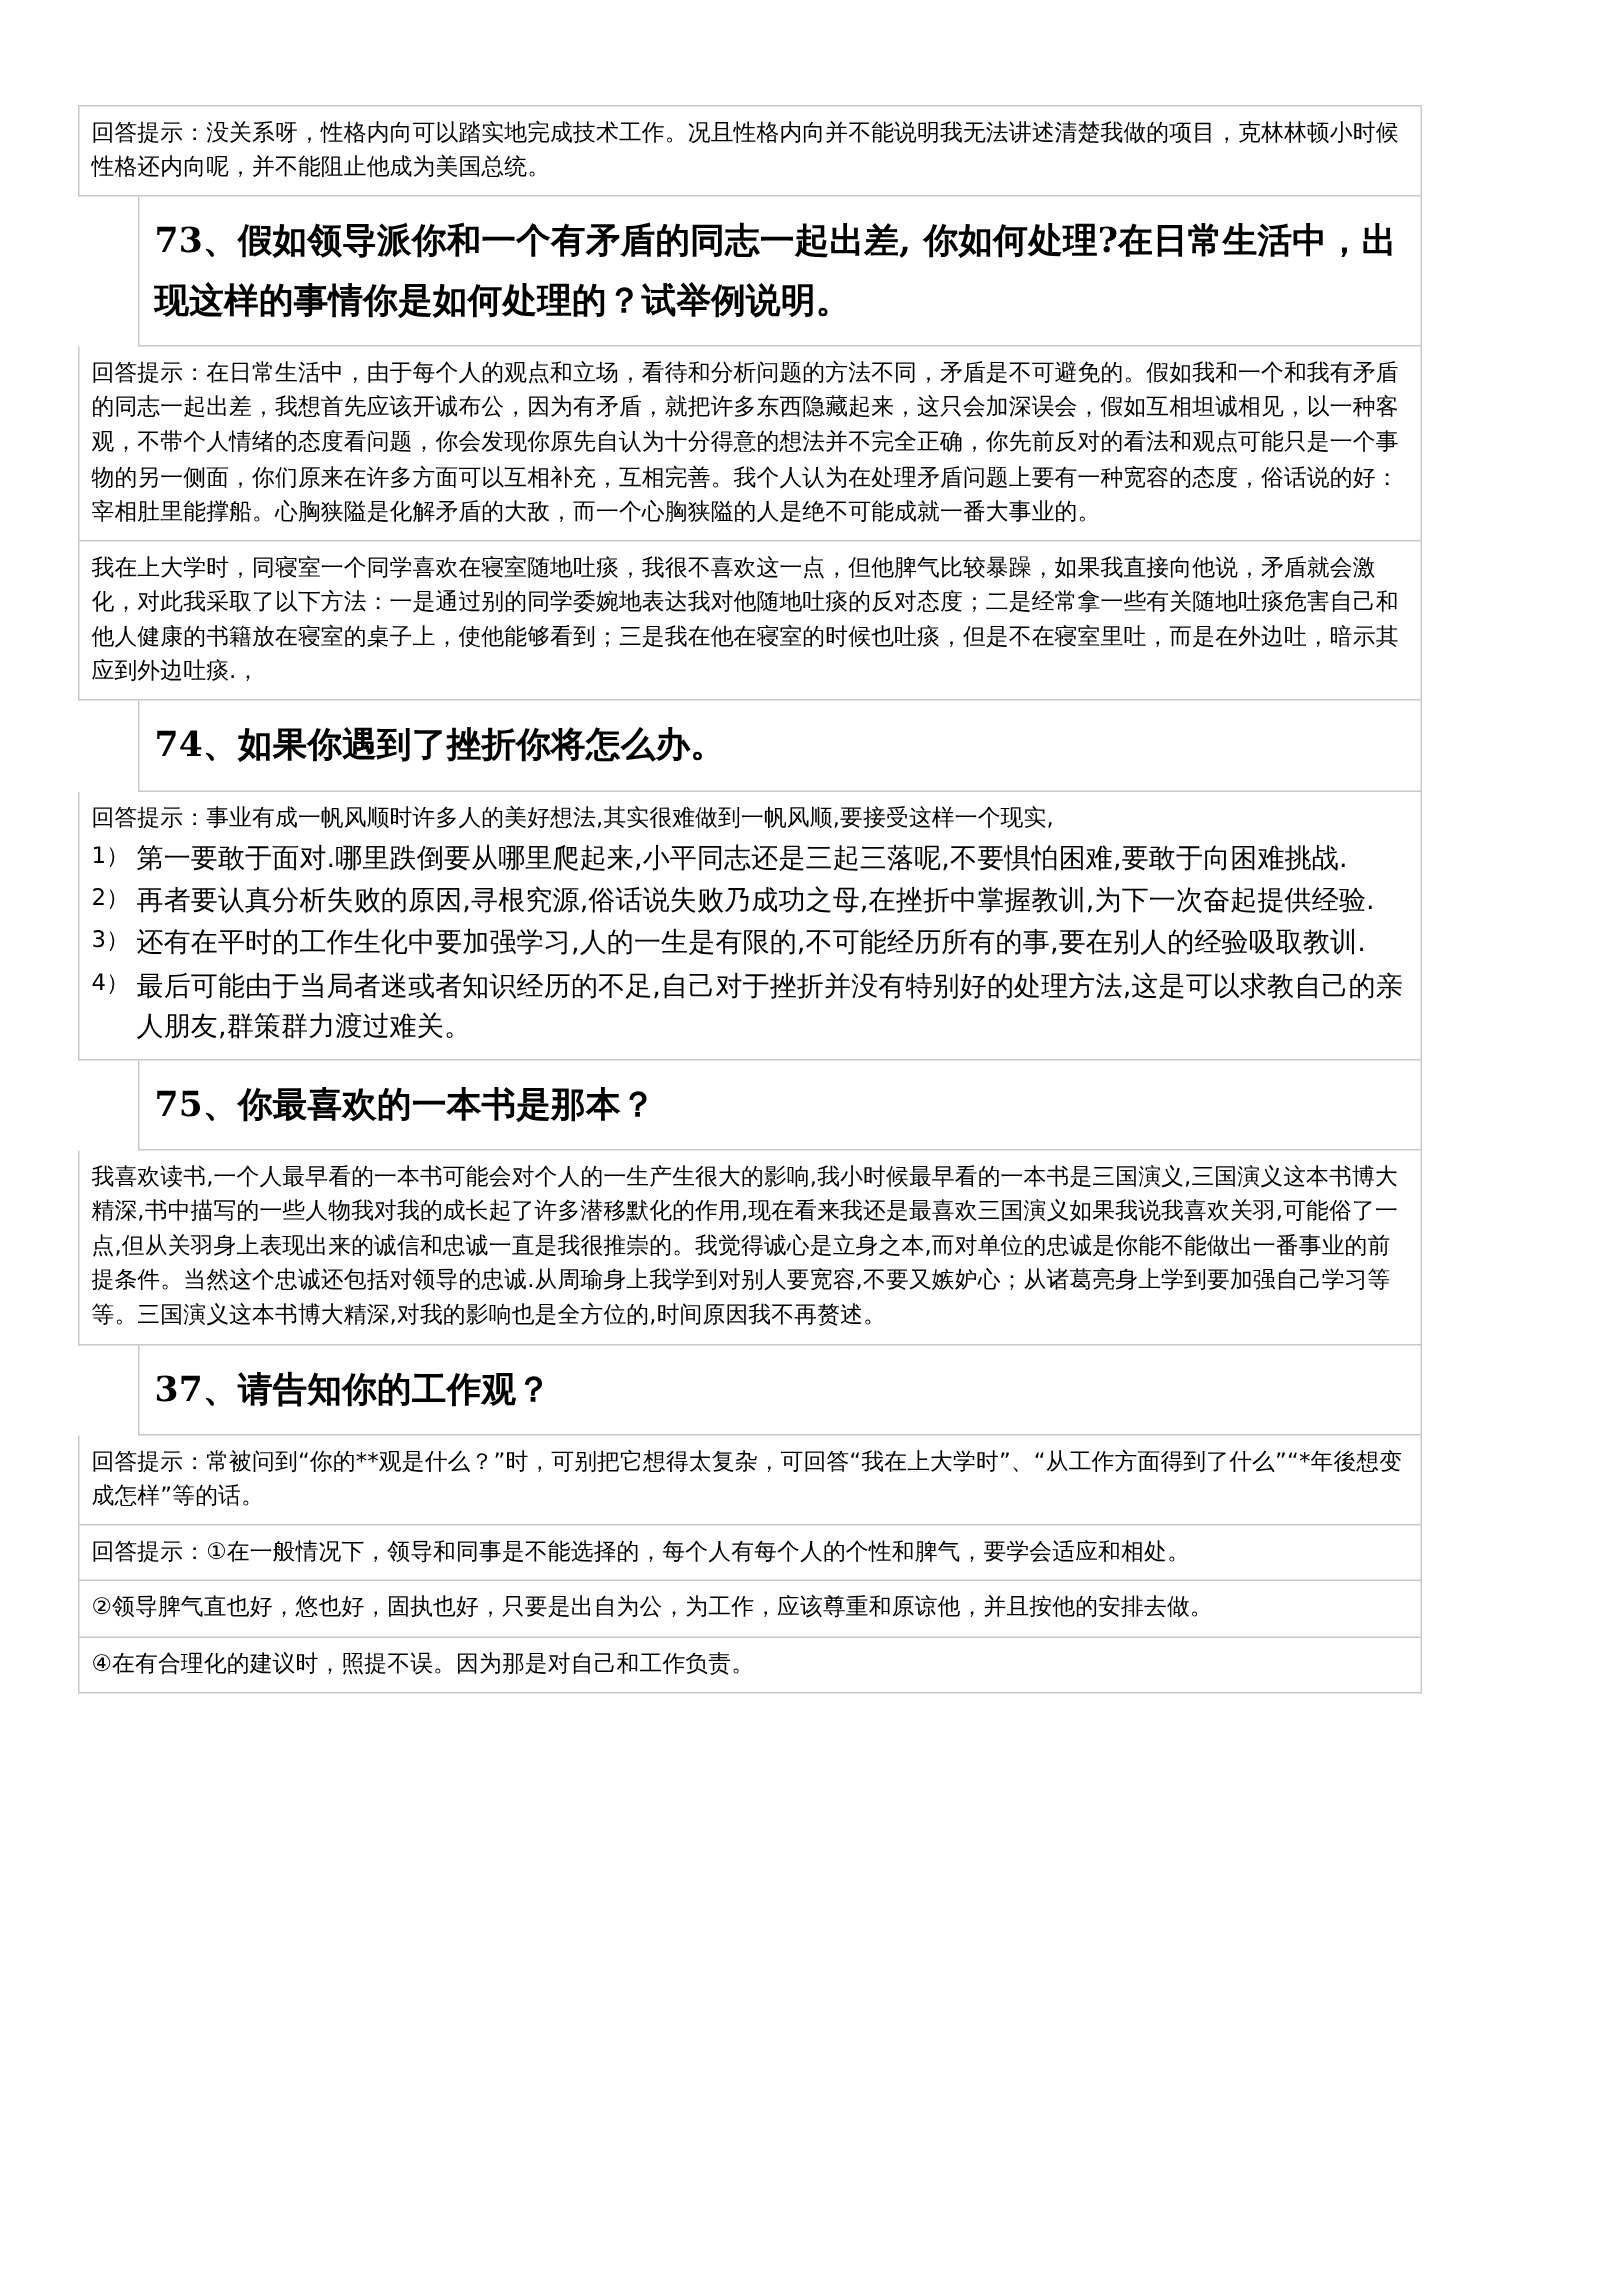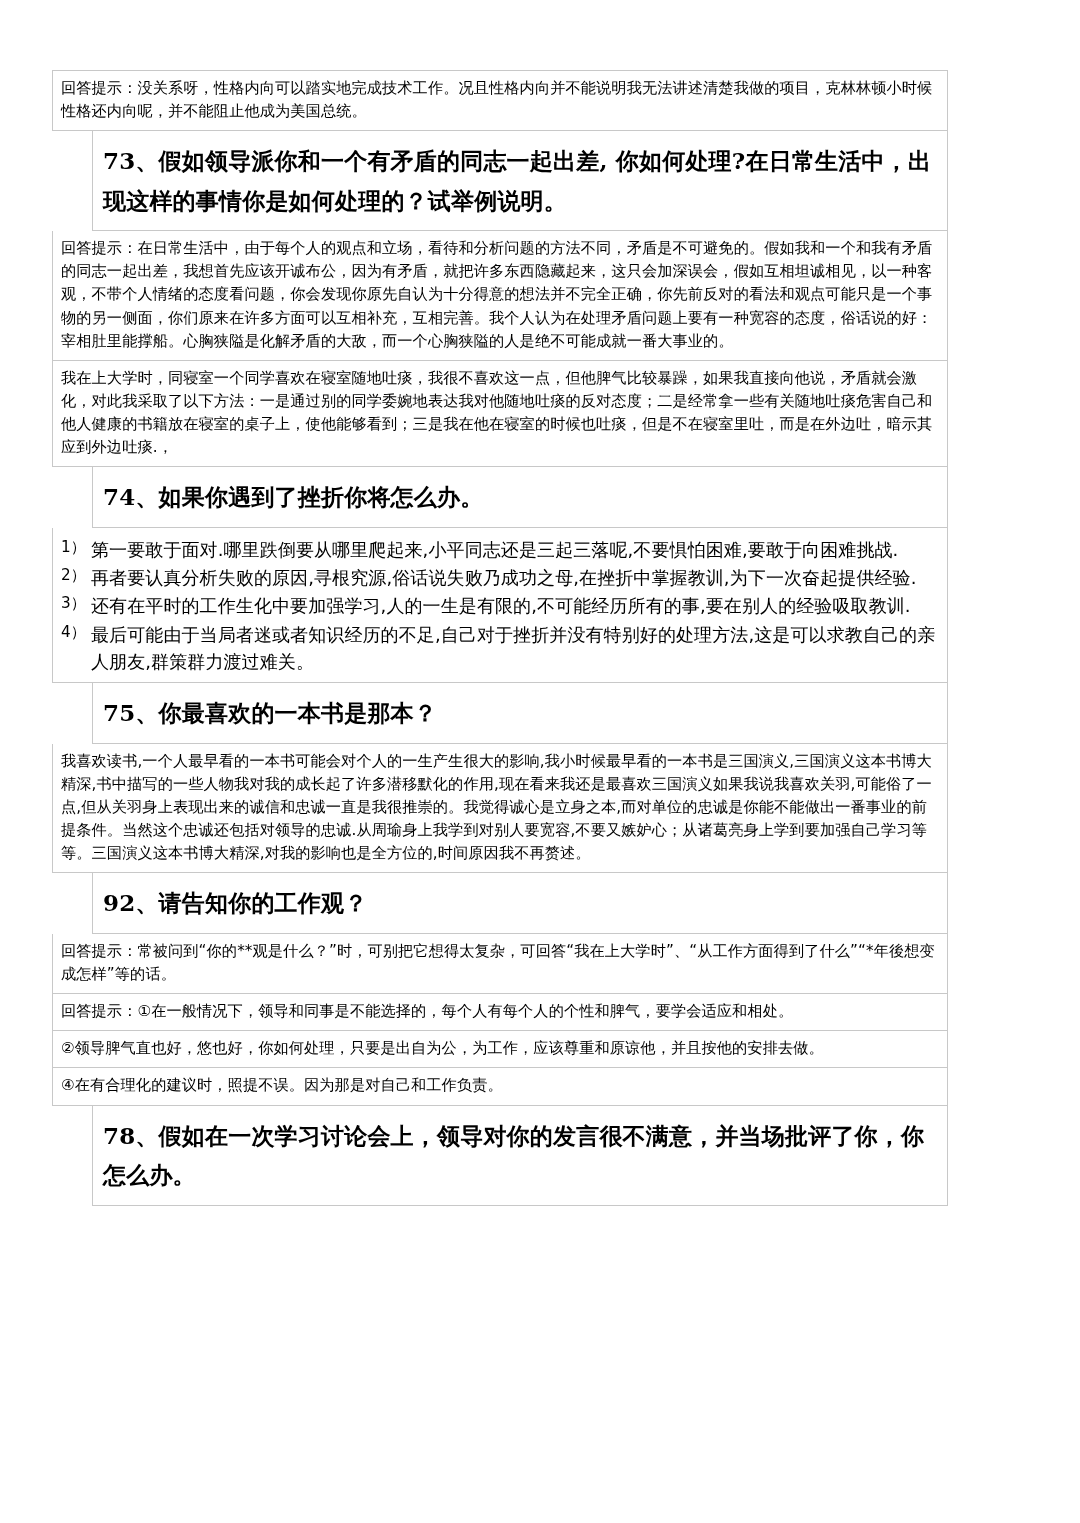--- a/index.html
+++ b/index.html
@@ -89,20 +89,21 @@
       <div class="row body">
         <p class="para">回答提示：在日常生活中，由于每个人的观点和立场，看待和分析问题的方法不同，矛盾是不可避免的。假如我和一个和我有矛盾的同志一起出差，我想首先应该开诚布公，因为有矛盾，就把许多东西隐藏起来，这只会加深误会，假如互相坦诚相见，以一种客观，不带个人情绪的态度看问题，你会发现你原先自认为十分得意的想法并不完全正确，你先前反对的看法和观点可能只是一个事物的另一侧面，你们原来在许多方面可以互相补充，互相完善。我个人认为在处理矛盾问题上要有一种宽容的态度，俗话说的好：宰相肚里能撑船。心胸狭隘是化解矛盾的大敌，而一个心胸狭隘的人是绝不可能成就一番大事业的。</p>
       </div>
       <div class="row body">
         <p class="para">我在上大学时，同寝室一个同学喜欢在寝室随地吐痰，我很不喜欢这一点，但他脾气比较暴躁，如果我直接向他说，矛盾就会激化，对此我采取了以下方法：一是通过别的同学委婉地表达我对他随地吐痰的反对态度；二是经常拿一些有关随地吐痰危害自己和他人健康的书籍放在寝室的桌子上，使他能够看到；三是我在他在寝室的时候也吐痰，但是不在寝室里吐，而是在外边吐，暗示其应到外边吐痰.，</p>
       </div>
       <div class="row heading">
         <div class="heading-text">74、如果你遇到了挫折你将怎么办。</div>
       </div>
       <div class="row body">
+        <p class="para">回答提示：事业有成一帆风顺时许多人的美好想法,其实很难做到一帆风顺,要接受这样一个现实,</p>
         <ol class="numlist">
           <li>
             <span class="num">1）</span>
             <span class="txt">第一要敢于面对.哪里跌倒要从哪里爬起来,小平同志还是三起三落呢,不要惧怕困难,要敢于向困难挑战.</span>
           </li>
           <li>
             <span class="num">2）</span>
             <span class="txt">再者要认真分析失败的原因,寻根究源,俗话说失败乃成功之母,在挫折中掌握教训,为下一次奋起提供经验.</span>
           </li>
           <li>
@@ -115,31 +116,28 @@
           </li>
         </ol>
       </div>
       <div class="row heading">
         <div class="heading-text">75、你最喜欢的一本书是那本？</div>
       </div>
       <div class="row body">
         <p class="para">我喜欢读书,一个人最早看的一本书可能会对个人的一生产生很大的影响,我小时候最早看的一本书是三国演义,三国演义这本书博大精深,书中描写的一些人物我对我的成长起了许多潜移默化的作用,现在看来我还是最喜欢三国演义如果我说我喜欢关羽,可能俗了一点,但从关羽身上表现出来的诚信和忠诚一直是我很推崇的。我觉得诚心是立身之本,而对单位的忠诚是你能不能做出一番事业的前提条件。当然这个忠诚还包括对领导的忠诚.从周瑜身上我学到对别人要宽容,不要又嫉妒心；从诸葛亮身上学到要加强自己学习等等。三国演义这本书博大精深,对我的影响也是全方位的,时间原因我不再赘述。</p>
       </div>
       <div class="row heading">
-        <div class="heading-text">92、请告知你的工作观？</div>
+        <div class="heading-text">37、请告知你的工作观？</div>
       </div>
       <div class="row body">
         <p class="para">回答提示：常被问到“你的**观是什么？”时，可别把它想得太复杂，可回答“我在上大学时”、“从工作方面得到了什么”“*年後想变成怎样”等的话。</p>
       </div>
       <div class="row body">
         <p class="para">回答提示：①在一般情况下，领导和同事是不能选择的，每个人有每个人的个性和脾气，要学会适应和相处。</p>
       </div>
       <div class="row body">
-        <p class="para">②领导脾气直也好，悠也好，你如何处理，只要是出自为公，为工作，应该尊重和原谅他，并且按他的安排去做。</p>
+        <p class="para">②领导脾气直也好，悠也好，固执也好，只要是出自为公，为工作，应该尊重和原谅他，并且按他的安排去做。</p>
       </div>
       <div class="row body">
         <p class="para">④在有合理化的建议时，照提不误。因为那是对自己和工作负责。</p>
-      </div>
-      <div class="row heading">
-        <div class="heading-text">78、假如在一次学习讨论会上，领导对你的发言很不满意，并当场批评了你，你怎么办。</div>
       </div>
     </div>
 </div>
 
 </body></html>

